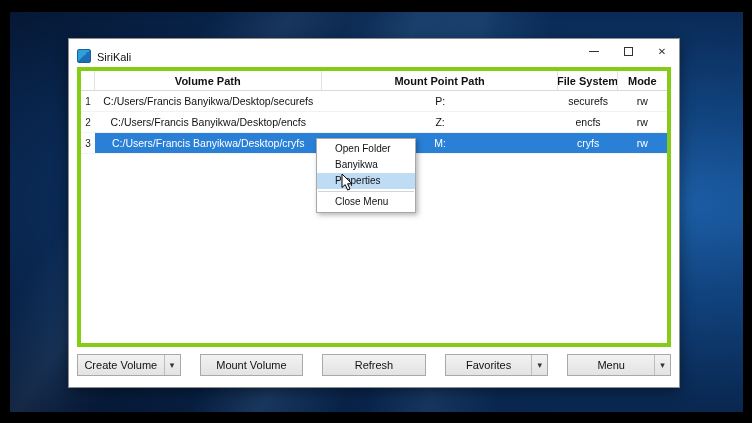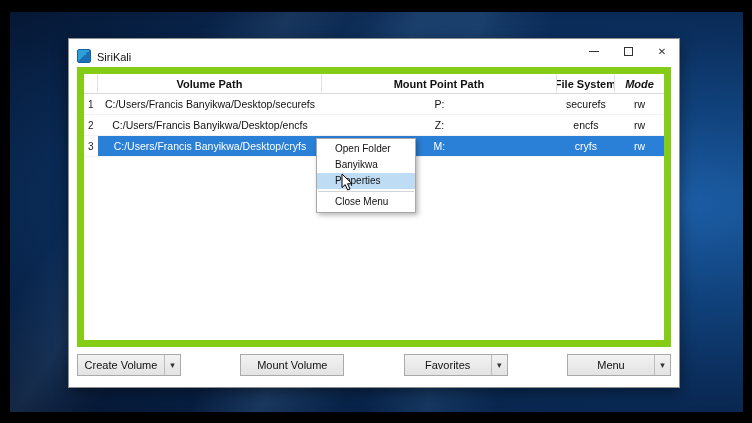--- a/index.html
+++ b/index.html
@@ -43,27 +43,27 @@
     width:34px; height:100%; display:flex; align-items:center; justify-content:center;
     color:#222; cursor:default;
   }
   .glyph-min  { display:inline-block; width:10px; border-top:1px solid #333; }
   .glyph-max  { display:inline-block; width:9px; height:9px; border:1px solid #333; }
   .glyph-close::before { content:"\2715"; font-size:10px; color:#333; }
 
   
   .table {
     position:absolute; left:8px; right:8px; top:28px; bottom:40px;
-    border:7px solid #84cc16; background:#fff; overflow:hidden;
+    border:4px solid #84cc16; background:#fff; overflow:hidden;
     font-size:10.5px; color:#111;
   }
   .trow, .thead { display:flex; width:100%; }
   .thead { height:20px; font-weight:bold; font-size:11px; border-bottom:1px solid #d9d9d9; }
   .thead .cell { border-right:1px solid #e2e2e2; }
-  .thead .cell:last-child { border-right:none;font-style:italic; }
+  .thead .cell:last-child { border-right:none; }
   .trow { height:21px; border-bottom:1px solid #f2f2f2; }
   .cell {
     display:flex; align-items:center; justify-content:center;
     white-space:nowrap; overflow:hidden;
   }
   .c-num  { width:14px;  font-size:10px; color:#222; background:#fff; }
   .c-vol  { width:230px; }
   .c-mnt  { width:240px; }
   .c-fs   { width:60px;  }
   .c-mode { width:50px;  }
@@ -176,20 +176,23 @@
 
     <div class="toolbar">
       <div class="btn">
         <span class="label">Create Volume</span>
         <span class="arrow"></span>
       </div>
       <div class="btn">
         <span class="label">Mount Volume</span>
       </div>
       <div class="btn">
+        <span class="label">Refresh</span>
+      </div>
+      <div class="btn">
         <span class="label">Favorites</span>
         <span class="arrow"></span>
       </div>
       <div class="btn">
         <span class="label">Menu</span>
         <span class="arrow"></span>
       </div>
     </div>
 
   </div>

